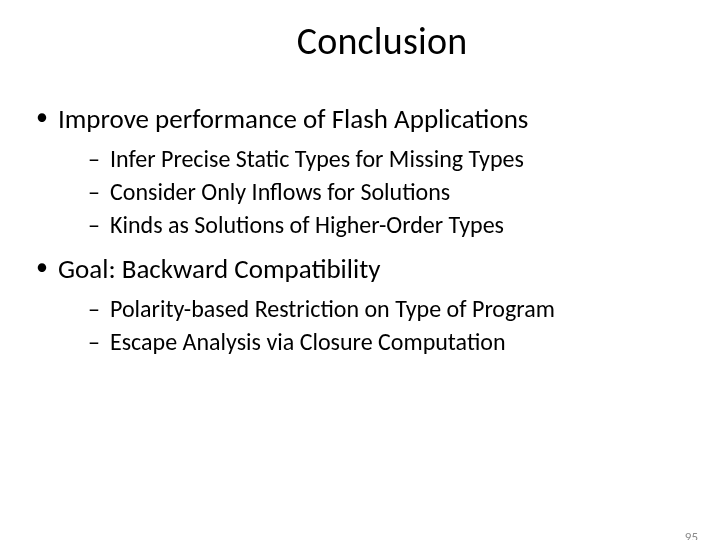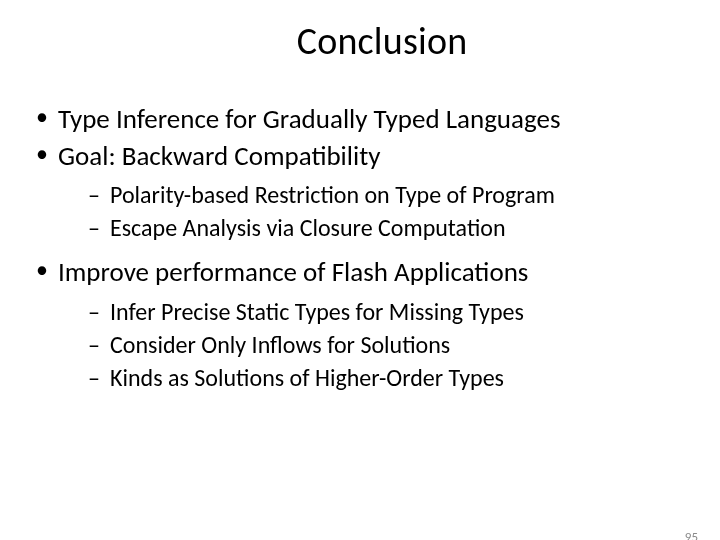--- a/index.html
+++ b/index.html
@@ -78,34 +78,31 @@
 </style>
 </head>
 <body>
 
 <div class="slide">
   <div class="title">Conclusion</div>
 
   <div class="content">
     <ul class="level1">
       <li>
-        <span>Type Inference for Gradually Typed Languages</span>
+        <span>Improve performance of Flash Applications</span>
+        <ul class="level2">
+          <li><span>Infer Precise Static Types for Missing Types</span></li>
+          <li><span>Consider Only Inflows for Solutions</span></li>
+          <li><span>Kinds as Solutions of Higher-Order Types</span></li>
+        </ul>
       </li>
       <li>
         <span>Goal: Backward Compatibility</span>
         <ul class="level2">
           <li><span>Polarity-based Restriction on Type of Program</span></li>
           <li><span>Escape Analysis via Closure Computation</span></li>
-        </ul>
-      </li>
-      <li>
-        <span>Improve performance of Flash Applications</span>
-        <ul class="level2">
-          <li><span>Infer Precise Static Types for Missing Types</span></li>
-          <li><span>Consider Only Inflows for Solutions</span></li>
-          <li><span>Kinds as Solutions of Higher-Order Types</span></li>
         </ul>
       </li>
     </ul>
   </div>
 
   <div class="pagenum">95</div>
 </div>
 
 </body></html>

